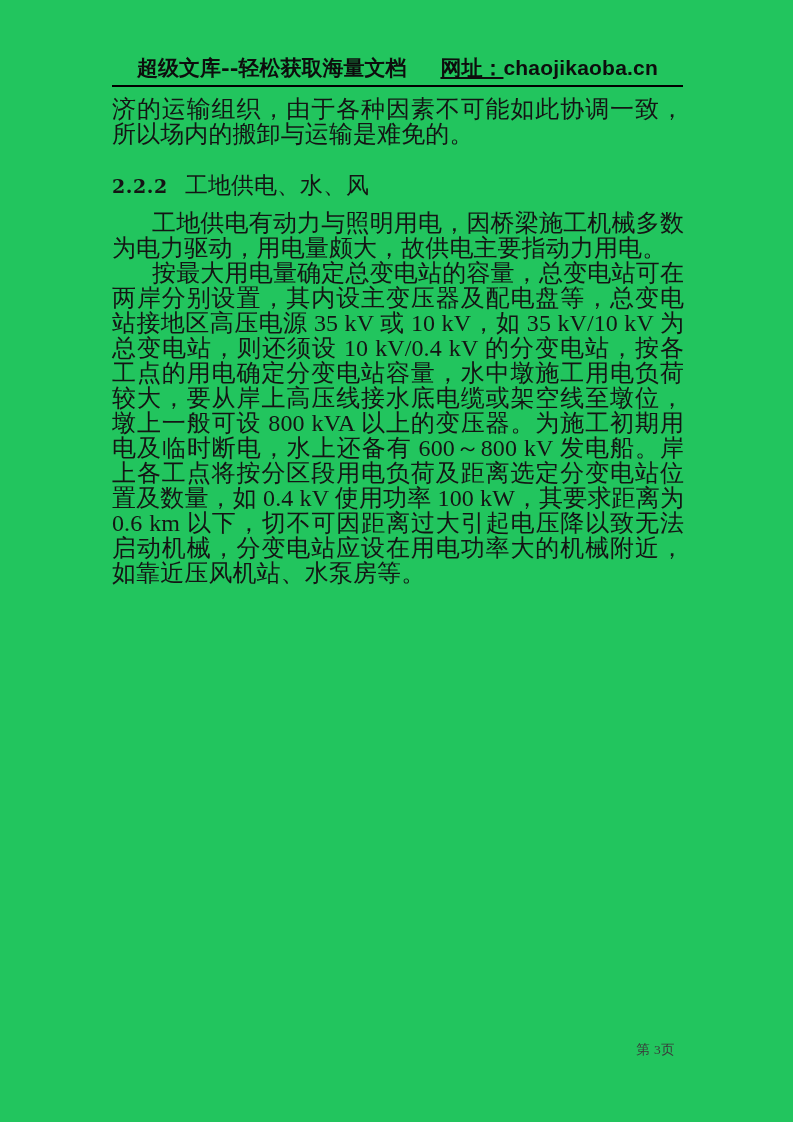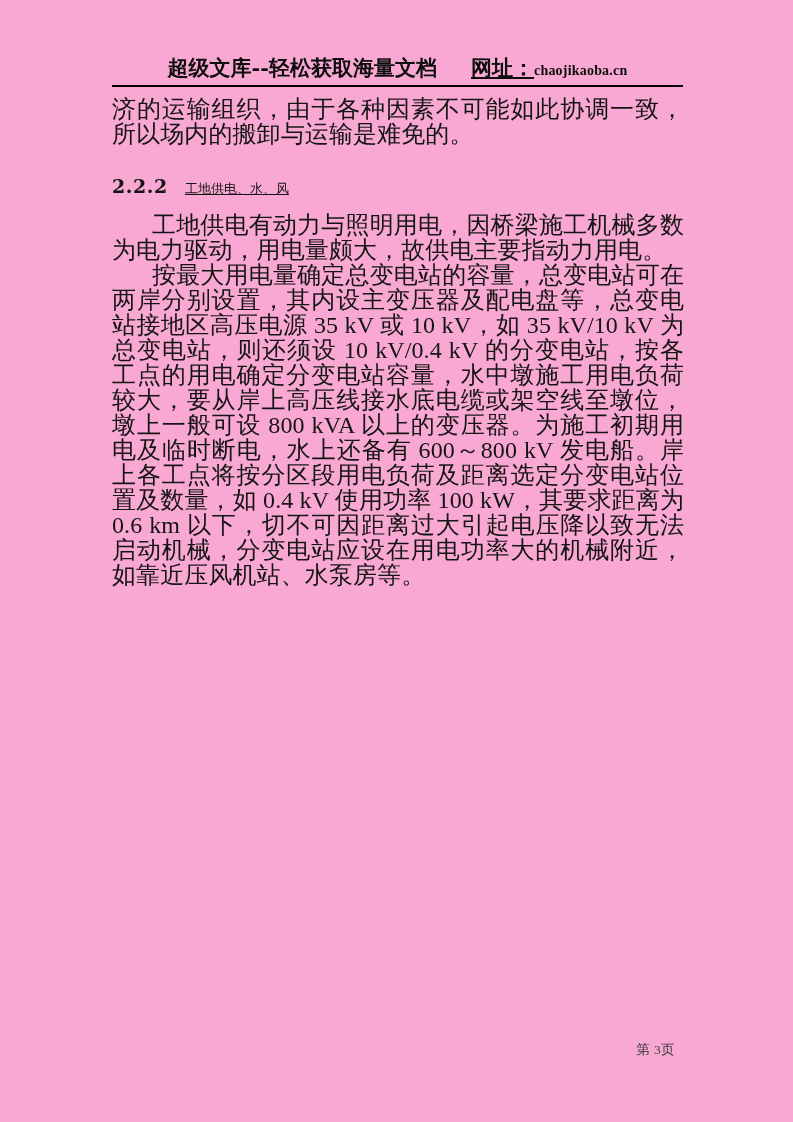--- a/index.html
+++ b/index.html
@@ -4,21 +4,21 @@
 <style>
   html, body {
     margin: 0;
     padding: 0;
     background: #ffffff;
   }
   .page {
     position: relative;
     width: 793px;
     height: 1122px;
-    background: #f9a8d4;
+    background: #22c55e;
     overflow: hidden;
     font-family: "Liberation Serif", "DejaVu Serif", serif;
     color: #151515;
   }
 
   
   .doc-header {
     position: absolute;
     left: 112px;
     top: 54px;
@@ -42,22 +42,22 @@
     width: 34px;
   }
   .hdr-urllabel {
     font-family: "DejaVu Serif", "Liberation Serif", serif;
     font-size: 21px;
     font-weight: 700;
     color: #0d0d0d;
     text-decoration: underline;
   }
   .hdr-url {
-    font-family: Liberation Serif, serif;
-    font-size: 14px;
+    font-family: Liberation Sans, sans-serif;
+    font-size: 21px;
     font-weight: 700;
     color: #0d0d0d;
     letter-spacing: 0.2px;
   }
 
   
   .body-block {
     position: absolute;
     left: 112px;
     top: 97px;
@@ -88,22 +88,21 @@
     font-family: "DejaVu Serif", "Liberation Serif", serif;
     font-weight: 700;
     letter-spacing: 0.6px;
     font-size: 19px;
   }
   .heading .num-gap {
     display: inline-block;
     width: 17px;
   }
   .heading .htext {
-    font-size: 13px;
-    text-decoration: underline;
+    font-size: 23px;
   }
 
   
   .doc-footer {
     position: absolute;
     right: 118px;
     top: 1041px;
     font-size: 13.5px;
     color: #3a3a3a;
     letter-spacing: 0.4px;

